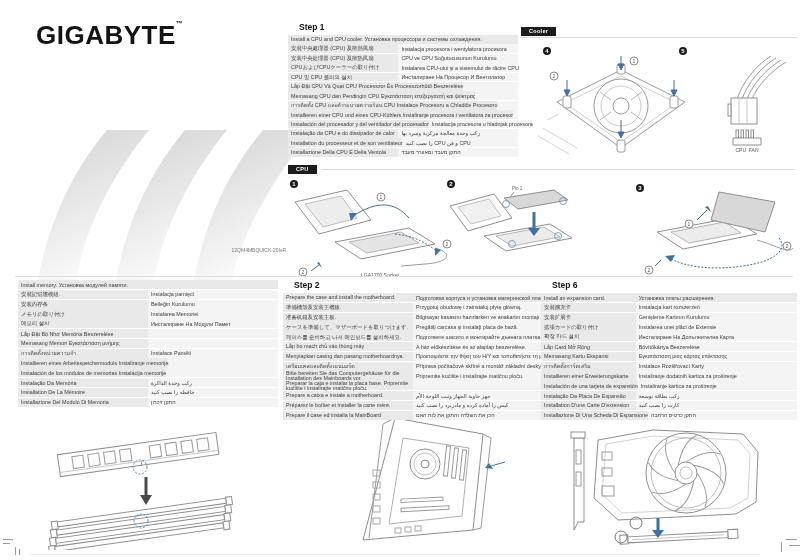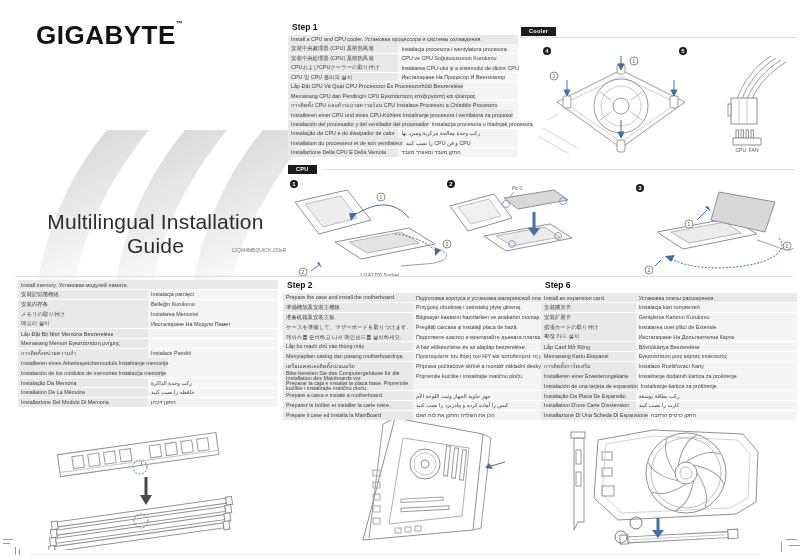--- a/index.html
+++ b/index.html
@@ -8,21 +8,21 @@
 
   
   .logo{position:absolute;left:36px;top:20px;font-size:26px;font-weight:800;letter-spacing:0.5px;color:#141414;}
   .logo sup{font-size:7px;font-weight:700;vertical-align:18px;}
   .swoosh{position:absolute;left:15px;top:130px;}
   .title{position:absolute;left:28px;top:210px;width:255px;text-align:center;font-size:21px;color:#2c2c2c;letter-spacing:0.2px;}
   .doccode{position:absolute;left:110px;top:247px;width:176px;text-align:right;font-size:5px;color:#777;}
 
   
   .step{position:absolute;}
-  .stephead{font-size:8.5px;font-weight:bold;color:#111;margin:0 0 3px 4px;}
+  .stephead{font-size:8.5px;font-weight:bold;color:#111;margin:0 0 3px 11px;}
   .ttable{display:flex;flex-direction:column;}
   .trow{display:flex;height:9.3px;margin-bottom:0.5px;}
   .s1 .trow{height:8.9px;}
   .tcell{display:flex;align-items:center;font-size:5.4px;color:#404040;white-space:nowrap;padding-left:3px;box-sizing:border-box;}
   .tleft{flex:0 0 50%;background:#e9e9e9;position:relative;z-index:2;overflow:visible;}
   .tright{flex:1;background:#f4f4f4;overflow:visible;}
   .s1 .tleft{flex:0 0 48%;}
   .s4 .tleft{flex:0 0 37%;}
   .s3 .tleft{white-space:normal;line-height:4.6px;}
   .trow:first-child .tright{background:#e9e9e9;}
@@ -47,21 +47,20 @@
       <linearGradient id="swg" x1="0" y1="0" x2="0.35" y2="1">
         <stop offset="0" stop-color="#d2d2d2"></stop>
           <stop offset="1" stop-color="#fbfbfb"></stop>
       </linearGradient>
     </defs>
     <path d="M22,155 C32,100 52,48 92,0 L134,0 C92,52 68,105 60,155 Z" fill="url(#swg)"></path>
     <path d="M100,155 C110,100 130,48 170,0 L212,0 C170,52 146,105 138,155 Z" fill="url(#swg)"></path>
     <path d="M178,155 C188,100 208,48 248,0 L280,0 L280,22 C252,62 224,108 216,155 Z" fill="url(#swg)"></path>
   </svg>
 
-  <div class="title">Multilingual Installation Guide</div>
   <div class="doccode">12QM4MBQUICK-20IsR</div>
 
   <section class="step" style="left:288px;top:22px;width:230px">
     <div class="stephead">Step 1</div>
     <div class="ttable s1">
         <div class="trow">
           <div class="tcell tleft">Install a CPU and CPU cooler. Установка процессора и системы охлаждения.</div>
           <div class="tcell tright"></div>
         </div>
         <div class="trow">

